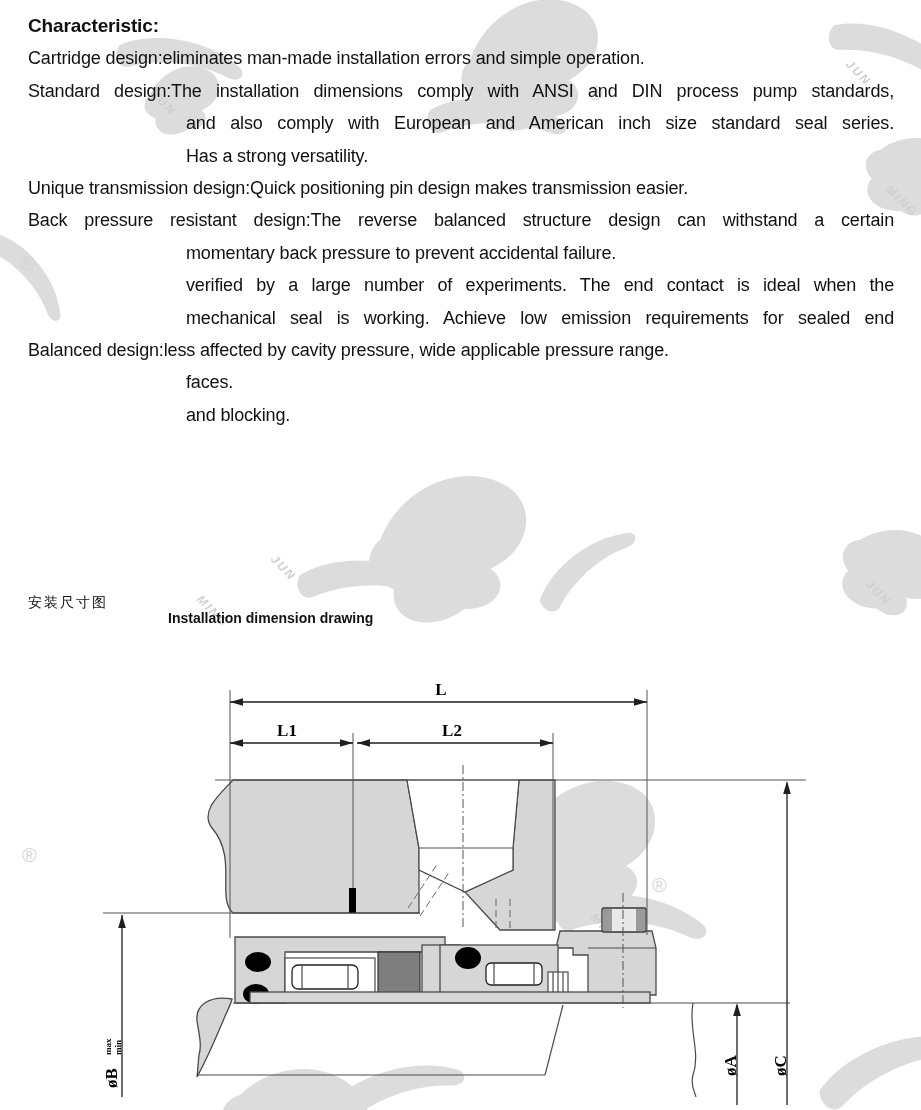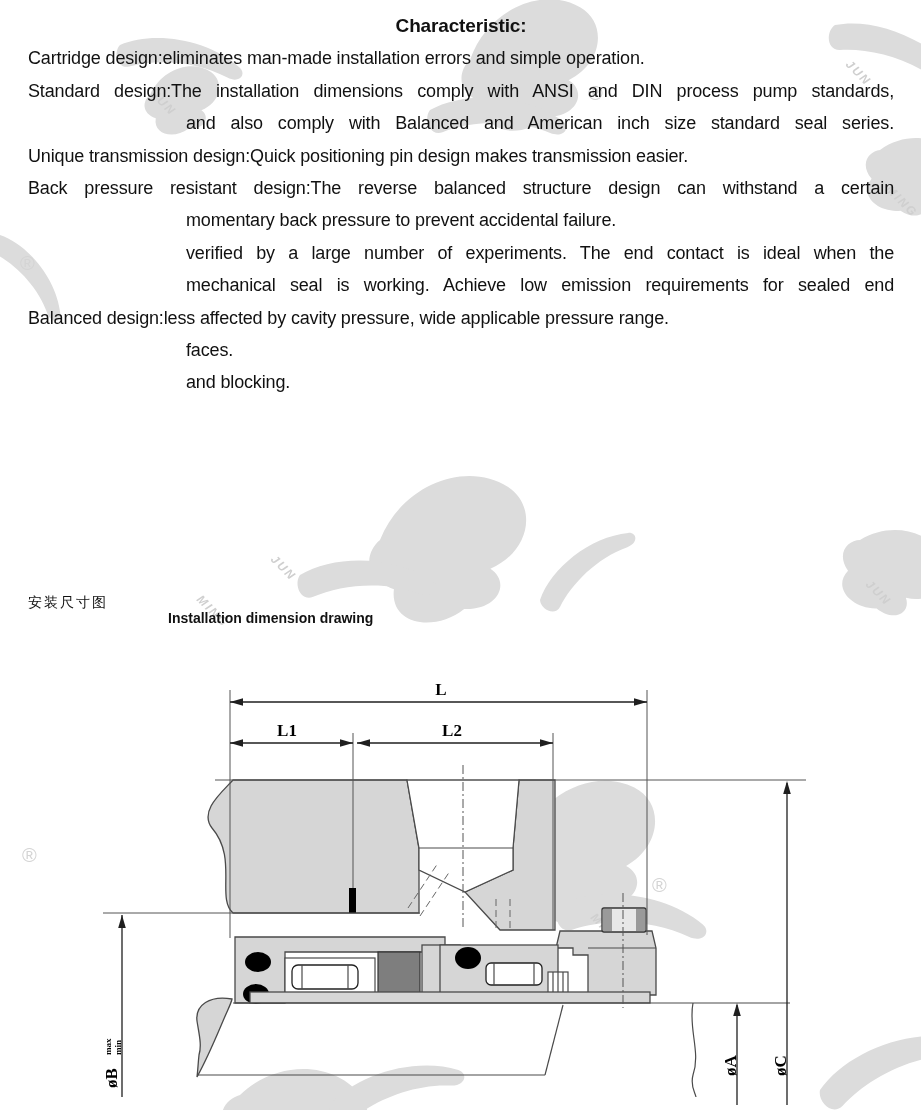--- a/index.html
+++ b/index.html
@@ -7,21 +7,21 @@
     width:921px;height:1110px;position:relative;overflow:hidden;
     background:#ffffff;color:#111;
     font-family:"Liberation Sans",sans-serif;
   }
   #wm-layer{position:absolute;left:0;top:0;z-index:0;}
   #text-layer{position:absolute;left:28px;top:10px;width:866px;z-index:1;}
   .ln{
     font-size:18px;line-height:32.4px;white-space:nowrap;
     box-sizing:border-box;width:100%;letter-spacing:-0.15px;
   }
-  .ln.head{font-weight:bold;font-size:19px;text-align:center;}
+  .ln.head{font-weight:bold;font-size:19px;}
   .ln.cont{padding-left:158px;}
   .ln.just{white-space:normal;text-align:justify;text-align-last:justify;}
   #section-title{position:absolute;left:28px;top:594px;z-index:1;font-size:14px;}
   #section-title .zh{letter-spacing:2px;}
   #section-title .en{font-weight:bold;position:absolute;left:140px;top:16px;white-space:nowrap;}
   #drawing{position:absolute;left:0;top:660px;z-index:1;}
   .part{fill:#d6d6d6;stroke:#4a4a4a;stroke-width:1.3;}
   .partw{fill:#ffffff;stroke:#4a4a4a;stroke-width:1.2;}
   .dark{fill:#7e7e7e;stroke:#333;stroke-width:1.2;}
   .oline{stroke:#4a4a4a;stroke-width:1.2;fill:none;}
@@ -96,21 +96,22 @@
     <use href="#blob" class="wm" transform="translate(240,1095) rotate(12) scale(1.5)"></use>
     <use href="#swoosh" class="wm" transform="translate(330,1105) rotate(-8) scale(1.2)"></use>
     <use href="#swoosh" class="wm" transform="translate(820,1090) rotate(-14) scale(1.3)"></use>
   </g>
 </svg>
 
 <div id="text-layer">
   <div class="ln head">Characteristic:</div>
   <div class="ln">Cartridge design:eliminates man-made installation errors and simple operation.</div>
   <div class="ln just">Standard design:The installation dimensions comply with ANSI and DIN process pump standards,</div>
-  <div class="ln cont just">and also comply with Balanced and American inch size standard seal series.</div>
+  <div class="ln cont just">and also comply with European and American inch size standard seal series.</div>
+  <div class="ln cont">Has a strong versatility.</div>
   <div class="ln">Unique transmission design:Quick positioning pin design makes transmission easier.</div>
   <div class="ln just">Back pressure resistant design:The reverse balanced structure design can withstand a certain</div>
   <div class="ln cont">momentary back pressure to prevent accidental failure.</div>
   <div class="ln cont just">verified by a large number of experiments. The end contact is ideal when the</div>
   <div class="ln cont just">mechanical seal is working. Achieve low emission requirements for sealed end</div>
   <div class="ln">Balanced design:less affected by cavity pressure, wide applicable pressure range.</div>
   <div class="ln cont">faces.</div>
   <div class="ln cont">and blocking.</div>
 </div>
 

